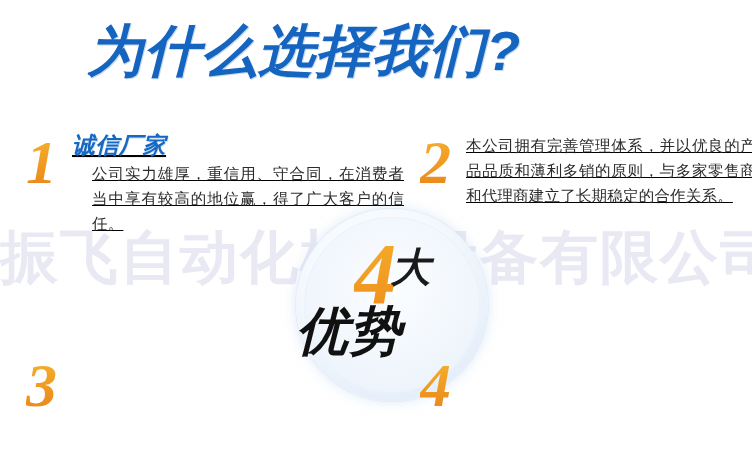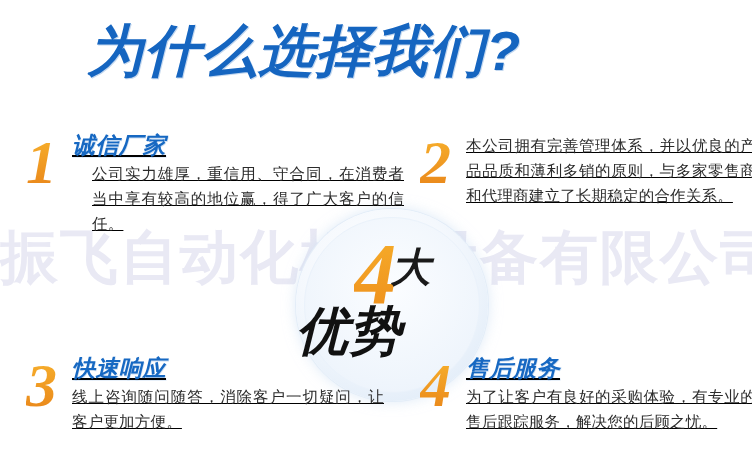--- a/index.html
+++ b/index.html
@@ -219,27 +219,19 @@
 
   <div class="feature f2">
     <div class="feature-num">2</div>
     <div class="feature-body">
       <div class="feature-text">本公司拥有完善管理体系，并以优良的产品品质和薄利多销的原则，与多家零售商和代理商建立了长期稳定的合作关系。</div>
     </div>
   </div>
 
   <div class="feature f3">
     <div class="feature-num">3</div>
-    <div class="feature-body">
-      <div class="feature-head">快速响应</div>
-      <div class="feature-text">线上咨询随问随答，消除客户一切疑问，让客户更加方便。</div>
-    </div>
   </div>
 
   <div class="feature f4">
     <div class="feature-num">4</div>
-    <div class="feature-body">
-      <div class="feature-head">售后服务</div>
-      <div class="feature-text">为了让客户有良好的采购体验，有专业的售后跟踪服务，解决您的后顾之忧。</div>
-    </div>
   </div>
 
 </div>
 
 </body></html>

